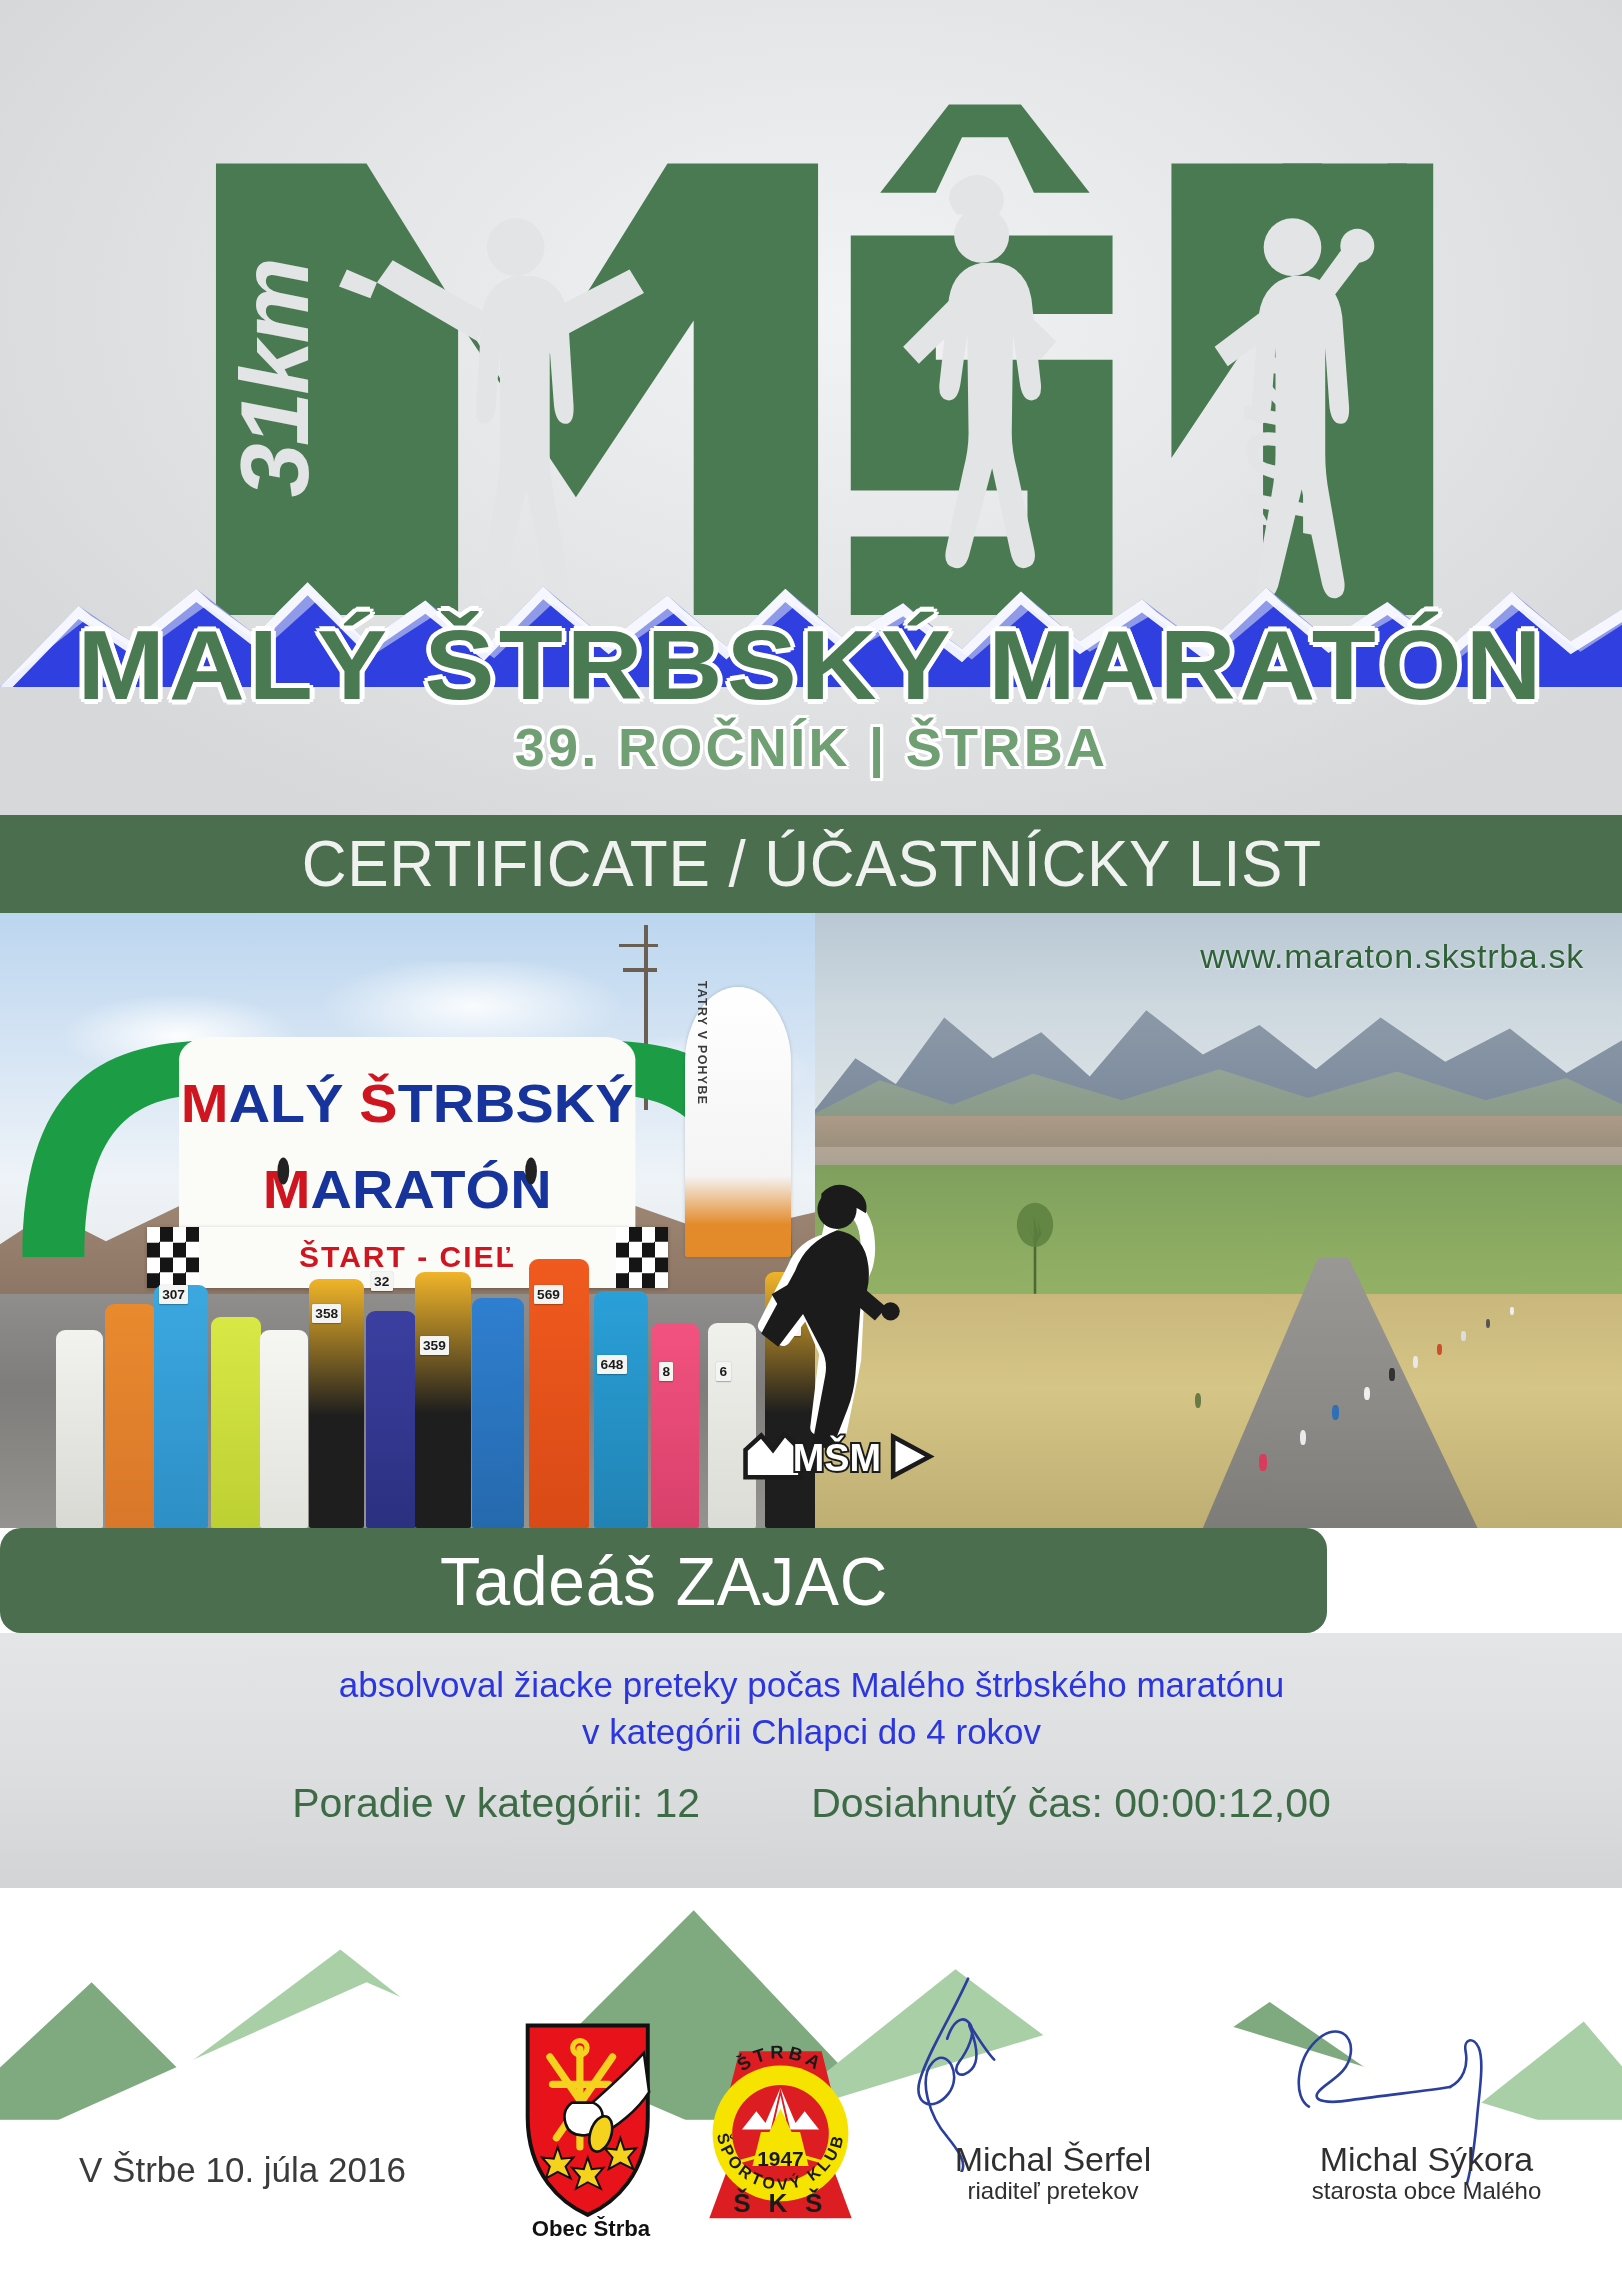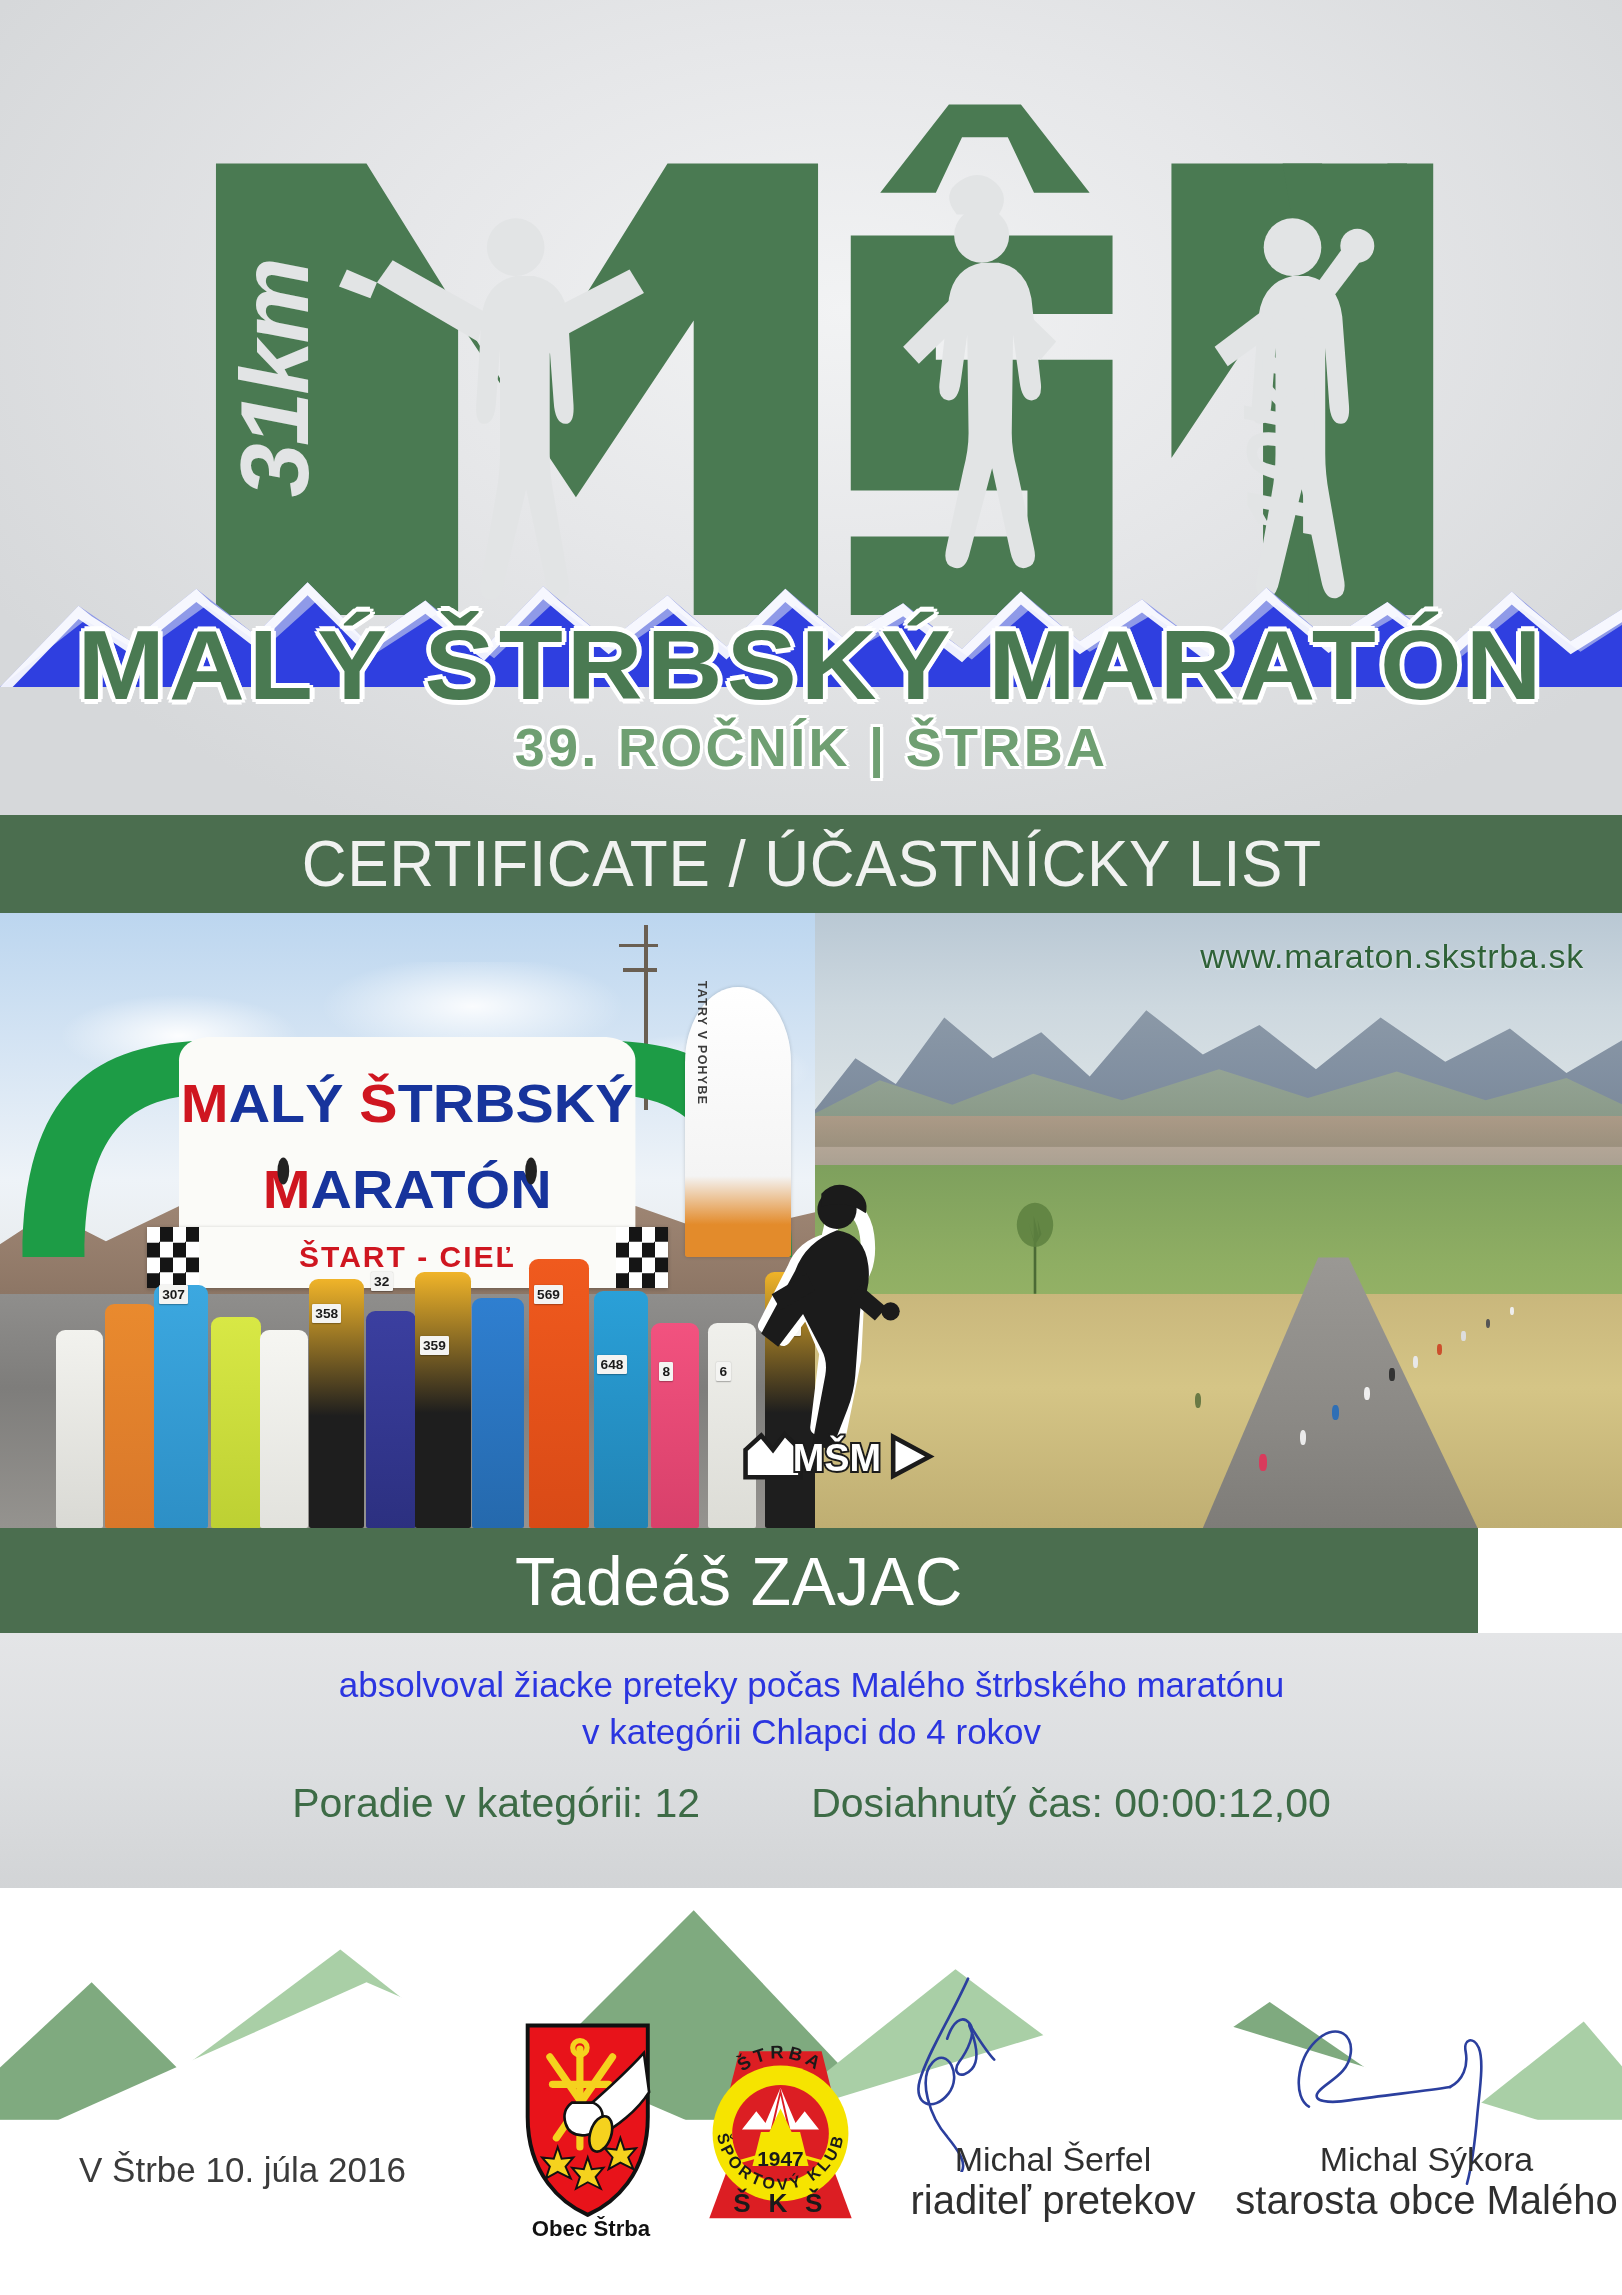--- a/index.html
+++ b/index.html
@@ -185,23 +185,23 @@
   
   #emblem {
     position:absolute; left:739px; top:1175px;
     width:196px; height:308px;
     z-index:30;
     pointer-events:none;
   }
 
   
   #name-band {
-    position:absolute; left:0; top:1528px; width:1478px; height:105px;
+    position:absolute; left:0; top:1528px; width:1327px; height:105px;
     background:#4b6e4f;
-    display:flex; align-items:center; justify-content:center;
+    display:flex; align-items:center; justify-content:center;border-radius:21px;
   }
   #name-band .txt {
     color:#ffffff;
     font-size:68px;
     letter-spacing:0.7px;
     white-space:nowrap;
     transform:scaleX(0.97);
   }
 
   
@@ -239,21 +239,21 @@
   #date-txt {
     position:absolute; left:79px; top:69px;
     font-size:35px; color:#3b3b3b; white-space:nowrap;
   }
   #crest   { position:absolute; left:509px; top:2019px; width:164px; height:222px; z-index:20;}
   #sks     { position:absolute; left:692px; top:2025px; width:177px; height:209px; z-index:20;}
 
   .sign-block { position:absolute; text-align:center; }
   .sign-svg { position:absolute; left:0; top:0; }
   .sign-name { font-size:34px; color:#2f2f2f; white-space:nowrap; line-height:1.12; }
-  .sign-role { font-size:40px; color:#2f2f2f; white-space:nowrap; line-height:1.12; }
+  .sign-role { font-size:24px; color:#2f2f2f; white-space:nowrap; line-height:1.12; }
 
   #sign-1 { left:870px; top:1976px; width:366px; height:275px; }
   #sign-1 .names { position:absolute; left:0; top:164px; width:366px; }
   #sign-2 { left:1230px; top:1976px; width:393px; height:275px; }
   #sign-2 .names { position:absolute; left:0; top:164px; width:393px; }
 </style>
 </head>
 <body>
 
 <div id="page">

